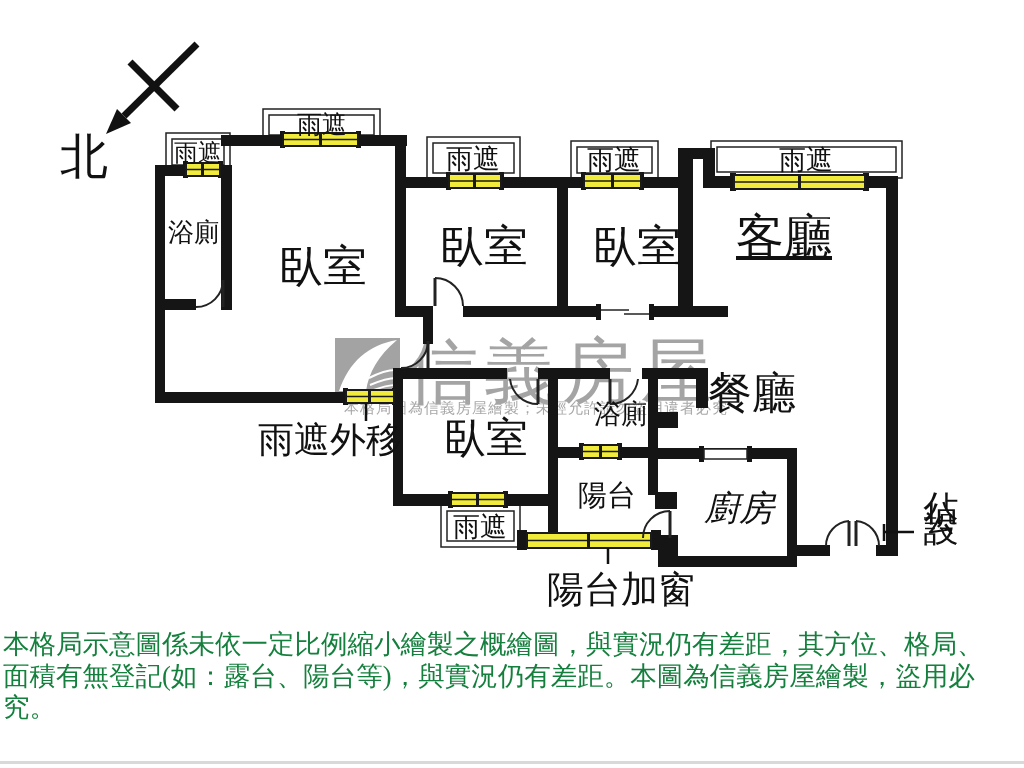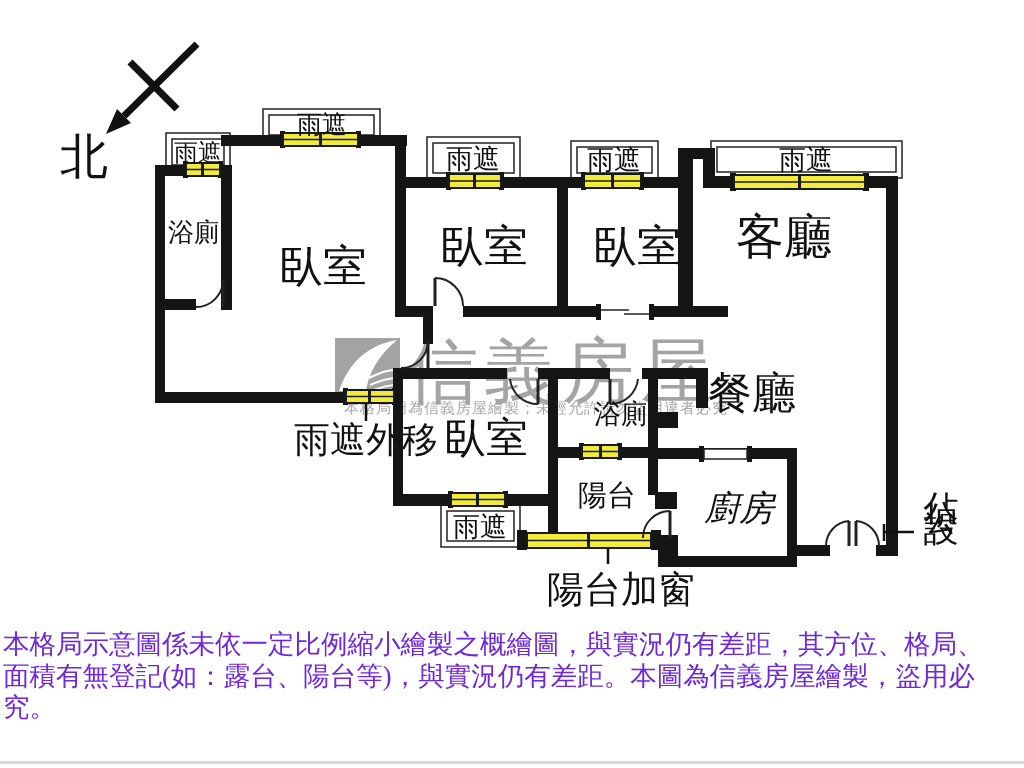--- a/index.html
+++ b/index.html
@@ -18,21 +18,21 @@
   }
   .wm-notice{
     position:absolute;left:344px;top:399px;font-size:15px;letter-spacing:1px;
     color:#a8a8a8;white-space:nowrap;z-index:0;
   }
   .v-label{
     position:absolute;left:916px;top:464px;writing-mode:vertical-rl;text-orientation:upright;
     font-size:35px;letter-spacing:9px;color:#111;z-index:3;
   }
   .disclaimer{
-    position:absolute;left:3px;top:629px;width:1019px;color:#6d28d9;
+    position:absolute;left:3px;top:629px;width:1019px;color:#15803d;
     font-size:26.5px;line-height:31.5px;letter-spacing:0px;z-index:3;
   }
   .bottom-line{position:absolute;left:0;top:761px;width:1024px;height:3px;background:#d9d9d9;}
 </style>
 </head>
 <body>
 
 <div class="stage">
 
   <div class="wm-brand">信義房屋</div>
@@ -229,35 +229,35 @@
       <line x1="197" y1="44" x2="124" y2="116" stroke="#111" stroke-width="7"></line>
       <line x1="130" y1="62" x2="177" y2="109" stroke="#111" stroke-width="7"></line>
       <polygon points="106,134 131,123 117,109" fill="#111"></polygon>
     </g>
   </svg>
 
   <div class="lbl" style="left:194px;top:233px;font-size:26px;">浴廁</div>
   <div class="lbl" style="left:323px;top:267px;font-size:44px;">臥室</div>
   <div class="lbl" style="left:484px;top:247px;font-size:44px;">臥室</div>
   <div class="lbl" style="left:637px;top:247px;font-size:44px;">臥室</div>
-  <div class="lbl" style="left:784px;top:237px;font-size:48px;">客廳</div>
+  <div class="lbl" style="left:784px;top:237px;font-size:48px;text-decoration:underline;">客廳</div>
   <div class="lbl" style="left:752px;top:394px;font-size:44px;">餐廳</div>
   <div class="lbl" style="left:621px;top:414px;font-size:27px;">浴廁</div>
   <div class="lbl" style="left:486px;top:438px;font-size:42px;">臥室</div>
   <div class="lbl" style="left:607px;top:495px;font-size:29px;text-align:center;">陽台</div>
   <div class="lbl" style="left:739px;top:508px;font-size:35px;font-style:italic;">廚房</div>
 
   <div class="lbl" style="left:198px;top:153px;font-size:24px;">雨遮</div>
   <div class="lbl" style="left:322px;top:124px;font-size:25px;">雨遮</div>
   <div class="lbl" style="left:473px;top:159px;font-size:27px;">雨遮</div>
   <div class="lbl" style="left:614px;top:160px;font-size:27px;">雨遮</div>
   <div class="lbl" style="left:806px;top:160px;font-size:27px;">雨遮</div>
   <div class="lbl" style="left:480px;top:527px;font-size:27px;">雨遮</div>
 
-  <div class="lbl" style="left:330px;top:440px;font-size:36px;margin-left:36px;">雨遮外移</div>
+  <div class="lbl" style="left:330px;top:440px;font-size:36px;">雨遮外移</div>
   <div class="lbl" style="left:621px;top:589px;font-size:37px;">陽台加窗</div>
   <div class="v-label">佔公設</div>
   <div class="lbl" style="left:84px;top:157px;font-size:48px;">北</div>
 
   <div class="disclaimer">
     <div>本格局示意圖係未依一定比例縮小繪製之概繪圖，與實況仍有差距，其方位、格局、</div>
     <div>面積有無登記(如：露台、陽台等)，與實況仍有差距。本圖為信義房屋繪製，盜用必究。</div>
   </div>
 
   <div class="bottom-line"></div>

